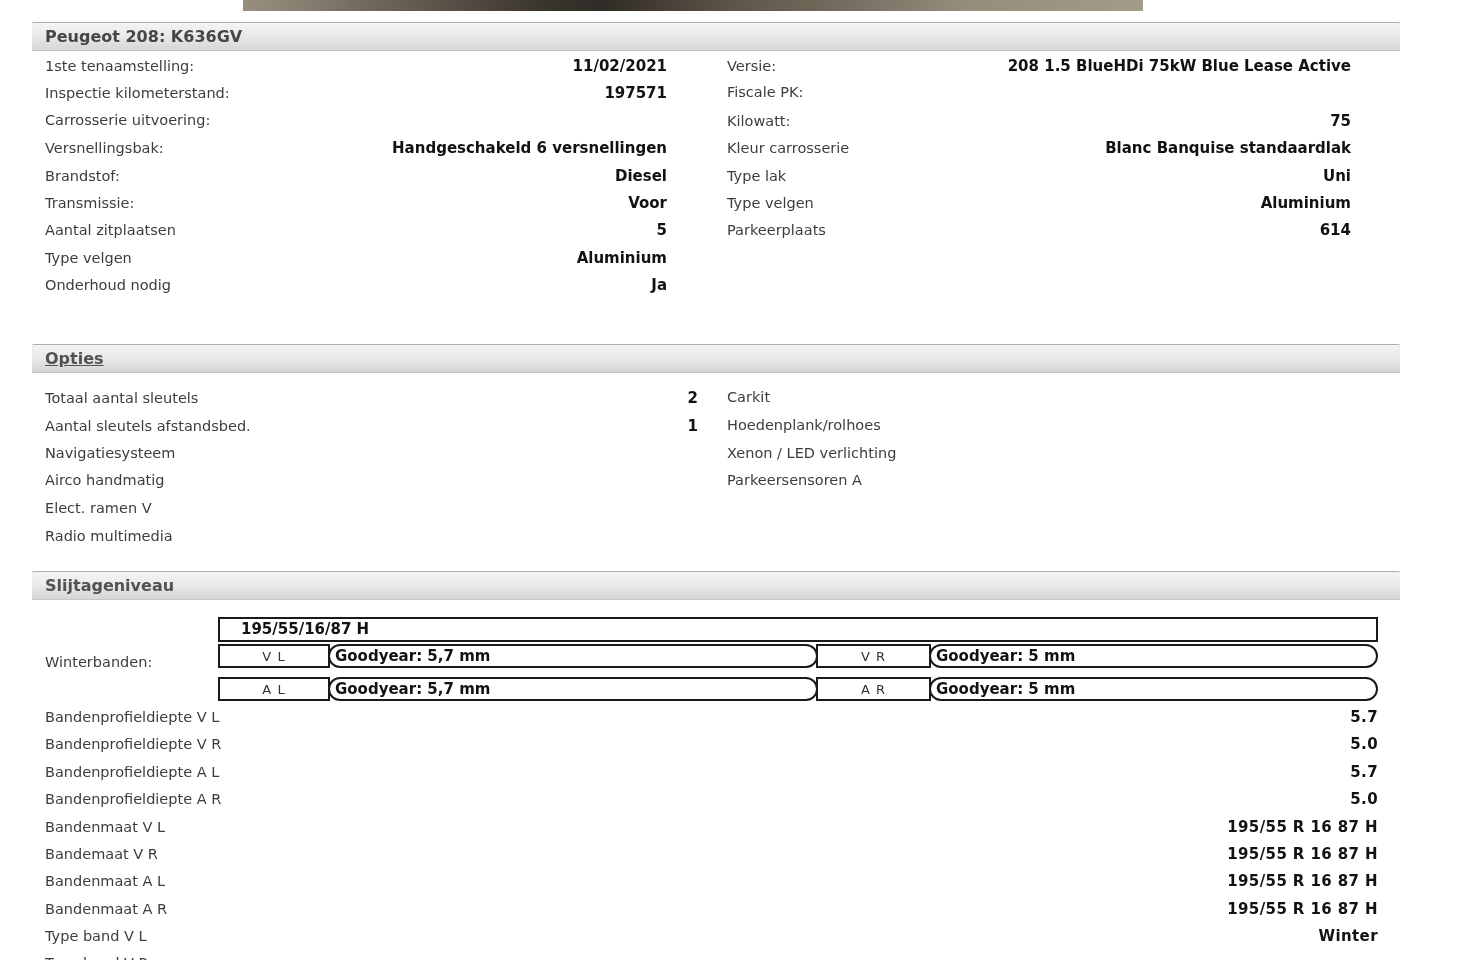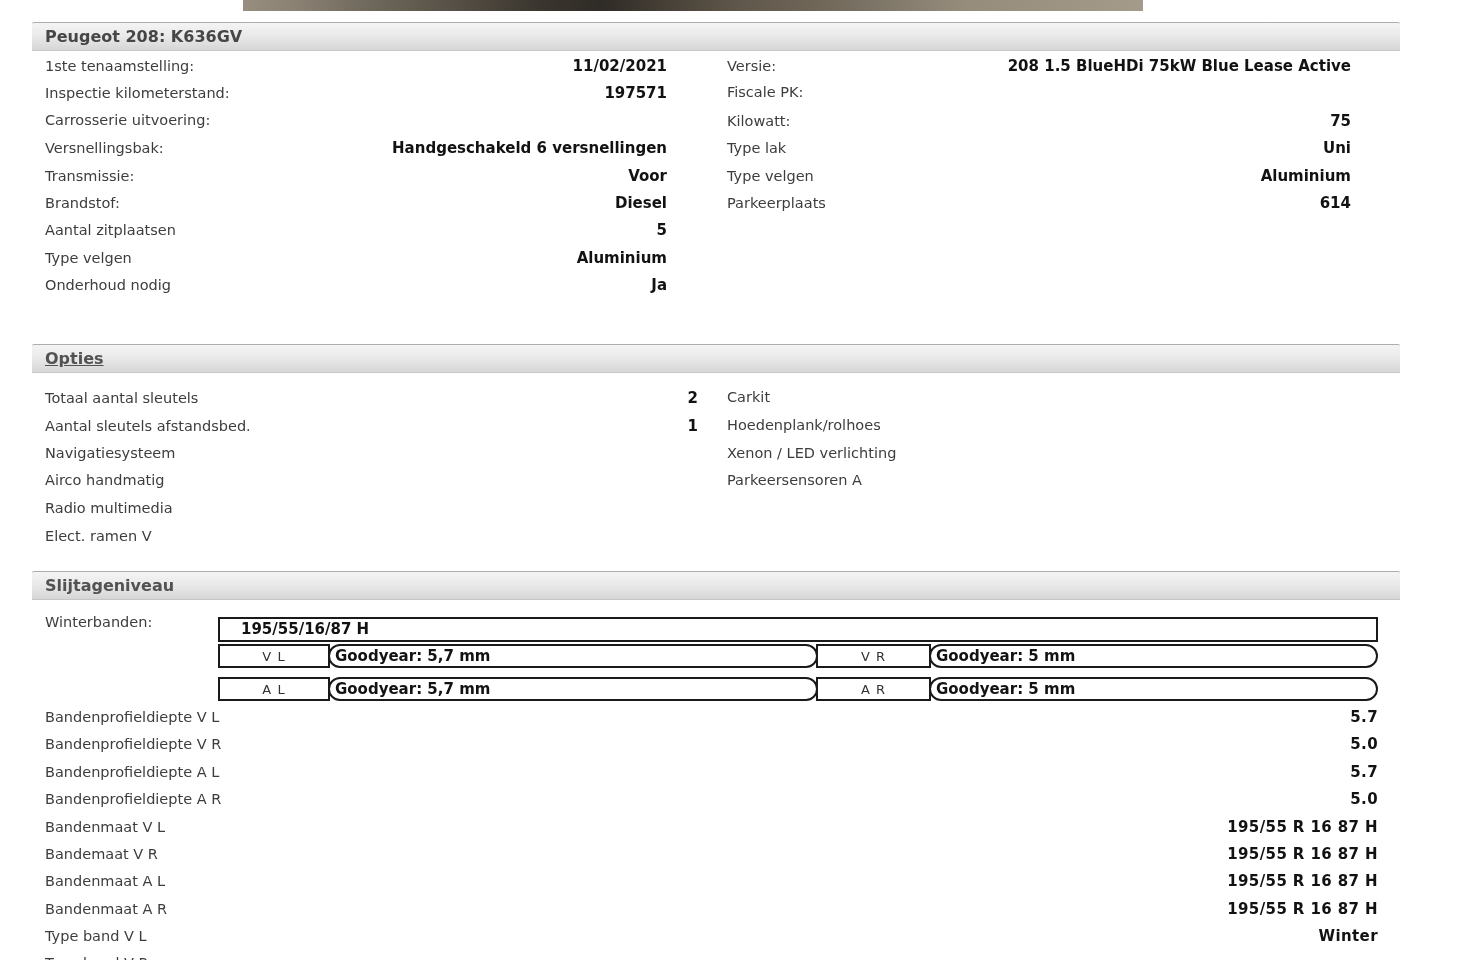--- a/index.html
+++ b/index.html
@@ -62,21 +62,21 @@
   .details-right { left: 727px; top: 57px; width: 624px; text-align: right; }
 
   .opties-left   { left: 45px;  top: 389px; width: 653px; }
   .opties-left .kv-row { height: 27.8px; }
   .opties-right  { left: 727px; top: 389px; width: 420px; }
   .opties-right .kv-row { height: 27.8px; justify-content: flex-start; }
 
   
   .winterbanden-label {
     position: absolute;
-    left: 45px; top: 614px;
+    left: 45px; top: 654px;
     font-size: 14.5px; color: #3d3d3d;
   }
   .tyre-table { position: absolute; left: 218px; top: 617px; width: 1160px; }
   .tyre-size-header {
     box-sizing: border-box;
     border: 2px solid #1a1a1a;
     height: 25px;
     line-height: 21px;
     padding-left: 21px;
     font-weight: bold;
@@ -143,30 +143,30 @@
     <span class="kv-label">Carrosserie uitvoering:</span>
     <span class="kv-value"></span>
   </div>
 
   <div class="kv-row">
     <span class="kv-label">Versnellingsbak:</span>
     <span class="kv-value">Handgeschakeld 6 versnellingen</span>
   </div>
 
   <div class="kv-row">
+    <span class="kv-label">Brandstof:</span>
+    <span class="kv-value">Diesel</span>
+  </div>
+
+  <div class="kv-row">
     <span class="kv-label">Transmissie:</span>
     <span class="kv-value">Voor</span>
   </div>
 
   <div class="kv-row">
-    <span class="kv-label">Brandstof:</span>
-    <span class="kv-value">Diesel</span>
-  </div>
-
-  <div class="kv-row">
     <span class="kv-label">Aantal zitplaatsen</span>
     <span class="kv-value">5</span>
   </div>
 
   <div class="kv-row">
     <span class="kv-label">Type velgen</span>
     <span class="kv-value">Aluminium</span>
   </div>
 
   <div class="kv-row">
@@ -184,20 +184,24 @@
   <div class="kv-row">
     <span class="kv-label">Fiscale PK:</span>
     <span class="kv-value"></span>
   </div>
 
   <div class="kv-row">
     <span class="kv-label">Kilowatt:</span>
     <span class="kv-value">75</span>
   </div>
 
+  <div class="kv-row">
+    <span class="kv-label">Kleur carrosserie</span>
+    <span class="kv-value">Blanc Banquise standaardlak</span>
+  </div>
 
   <div class="kv-row">
     <span class="kv-label">Type lak</span>
     <span class="kv-value">Uni</span>
   </div>
 
   <div class="kv-row">
     <span class="kv-label">Type velgen</span>
     <span class="kv-value">Aluminium</span>
   </div>
@@ -227,26 +231,26 @@
     <span class="kv-label">Navigatiesysteem</span>
     <span class="kv-value"></span>
   </div>
 
   <div class="kv-row">
     <span class="kv-label">Airco handmatig</span>
     <span class="kv-value"></span>
   </div>
 
   <div class="kv-row">
+    <span class="kv-label">Elect. ramen V</span>
+    <span class="kv-value"></span>
+  </div>
+
+  <div class="kv-row">
     <span class="kv-label">Radio multimedia</span>
-    <span class="kv-value"></span>
-  </div>
-
-  <div class="kv-row">
-    <span class="kv-label">Elect. ramen V</span>
     <span class="kv-value"></span>
   </div>
 </div>
 
   <div class="kv-col opties-right">
   <div class="kv-row">
     <span class="kv-label">Carkit</span>
   </div>
 
   <div class="kv-row">

